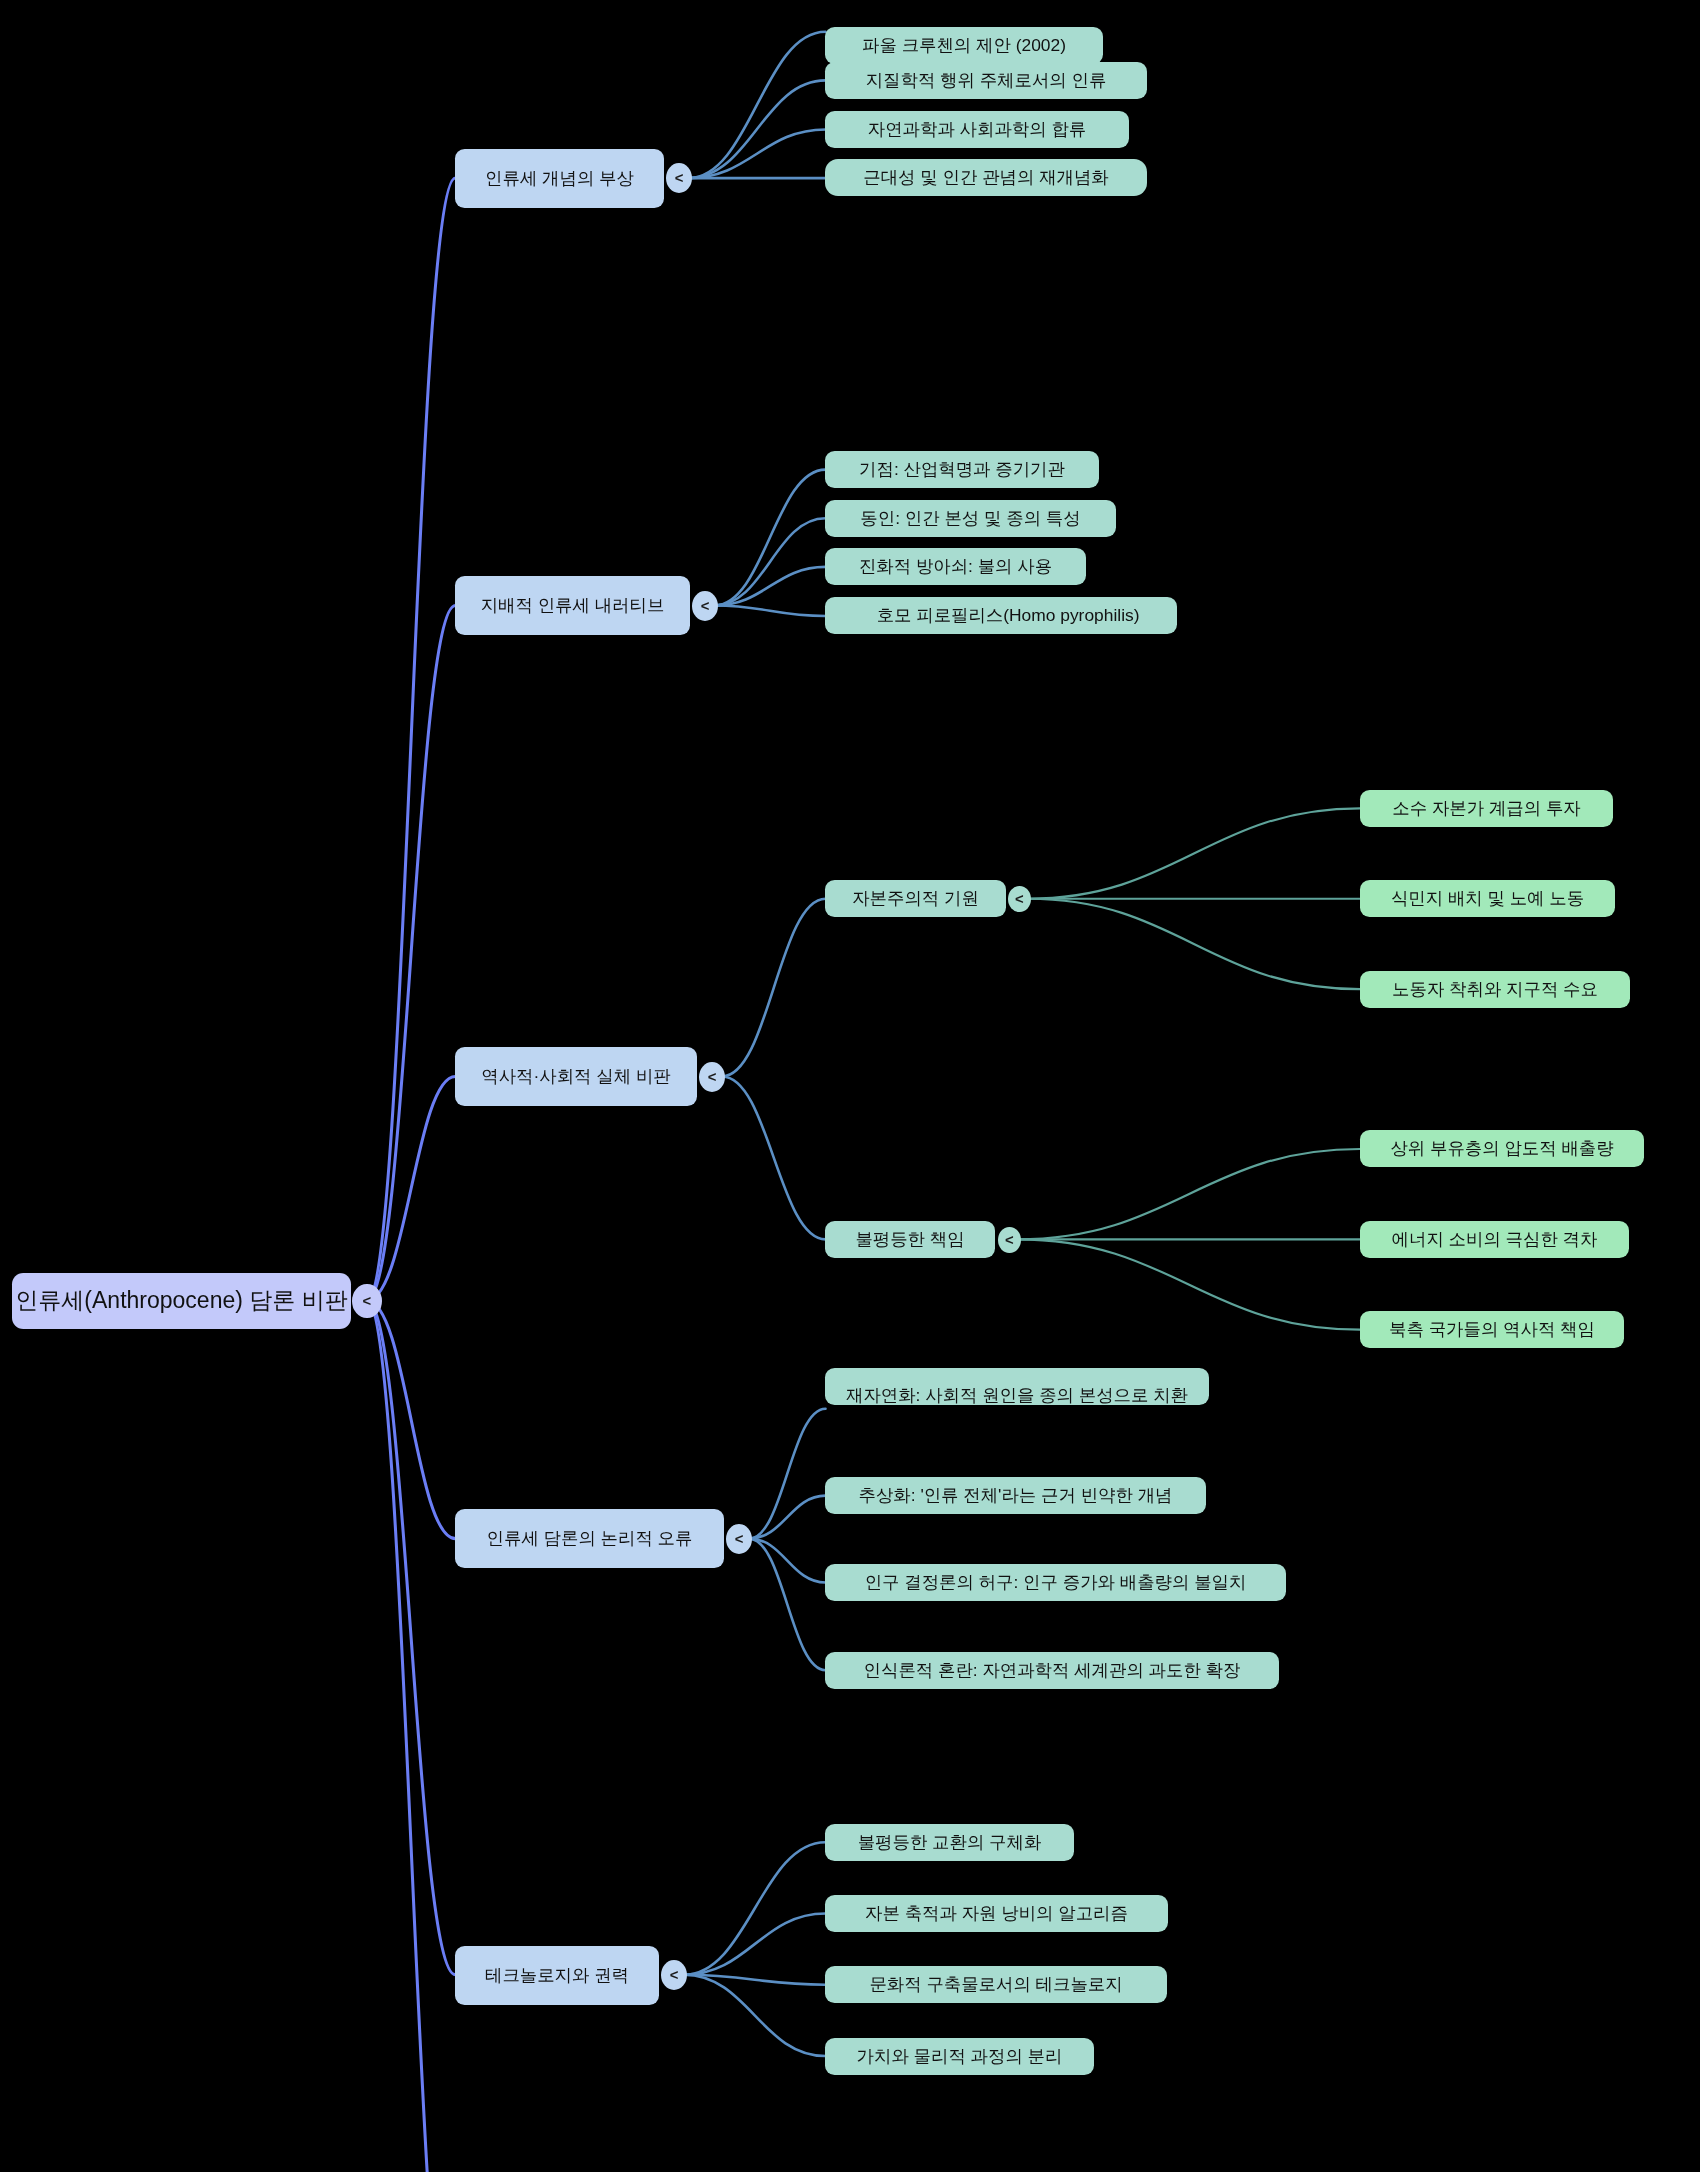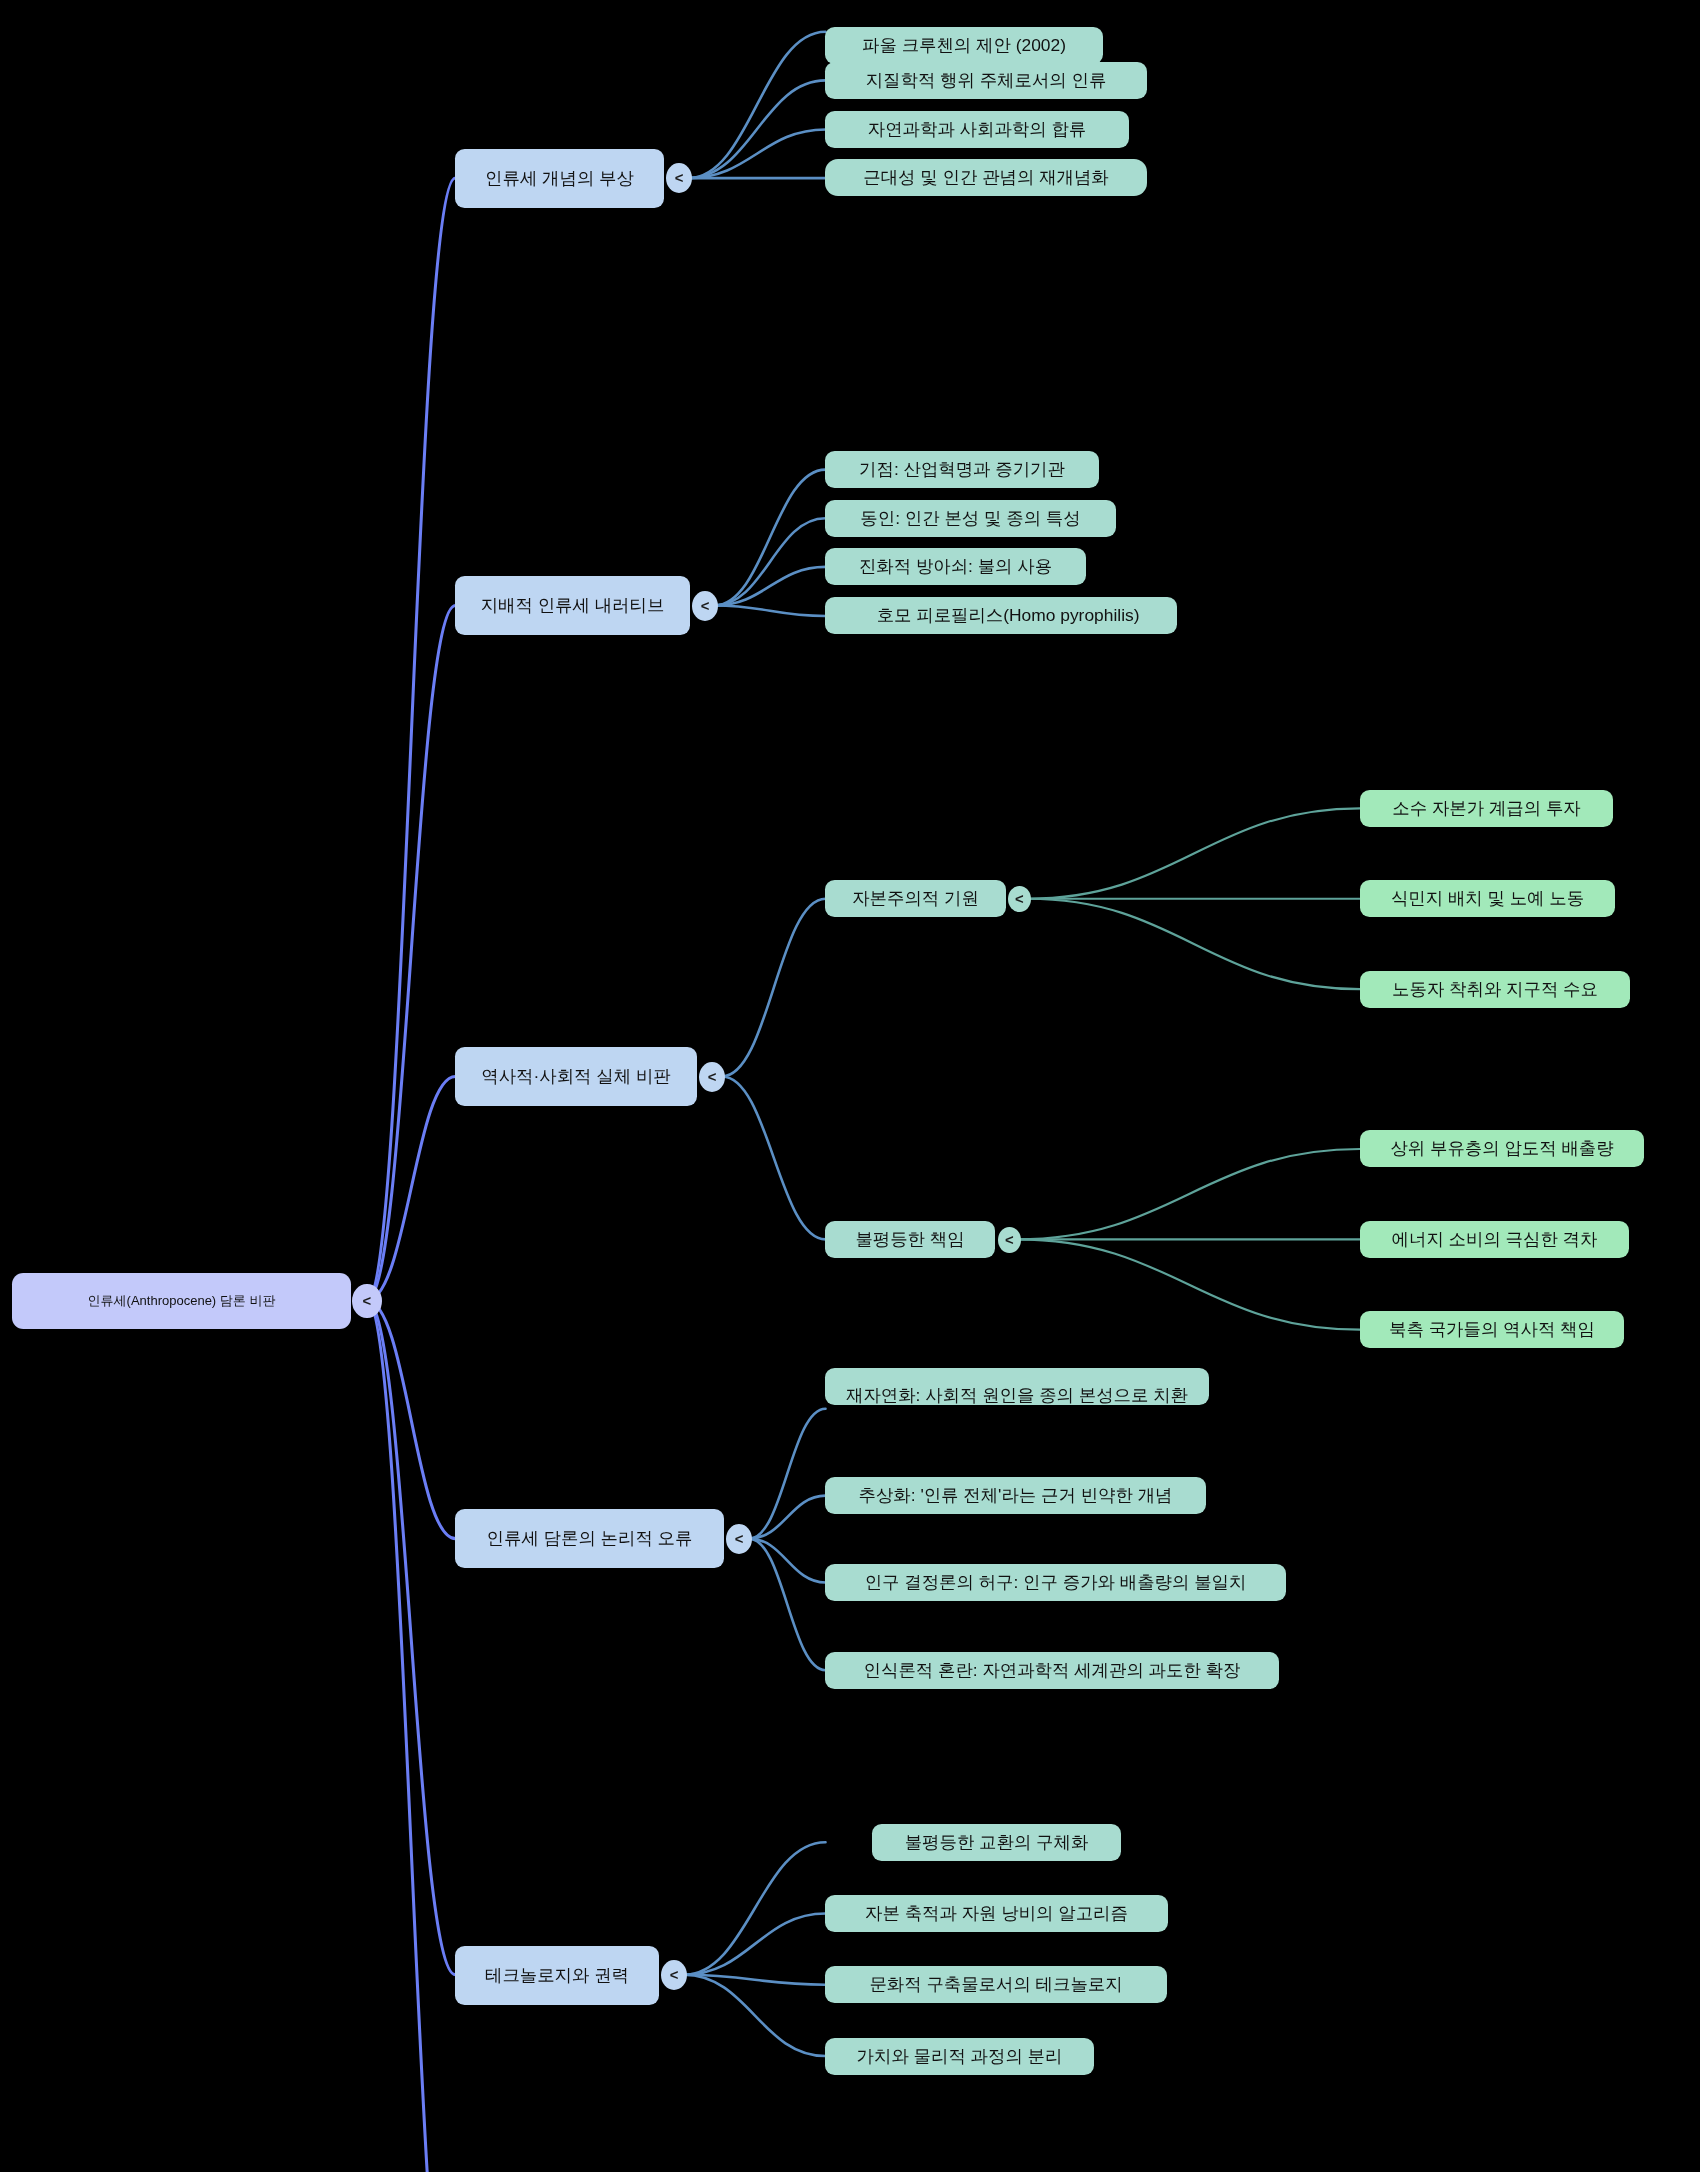--- a/index.html
+++ b/index.html
@@ -2,21 +2,21 @@
 <html style="font-size:7px"><head>
 <meta charset="utf-8">
 <style>
   html,body{margin:0;padding:0;background:#000;}
   #stage{position:relative;width:1701px;height:2579px;background:#000;
          font-family:"Liberation Sans","DejaVu Sans",sans-serif;overflow:hidden;}
   #edges{position:absolute;inset:0;width:1701px;height:2579px;}
   .node{position:absolute;box-sizing:border-box;display:flex;align-items:center;
         justify-content:center;border-radius:9.6px;color:#111;
         font-weight:400;line-height:1.1;white-space:nowrap;padding:0 14.8px;}
-  .node.root{background:#c3c9fa;font-size:13px;border-radius:11.3px;}
+  .node.root{background:#c3c9fa;font-size:23px;border-radius:11.3px;}
   .node.lvl1{background:#bed6f2;font-size:17.4px;}
   .node.lvl2{background:#a8dcd0;font-size:17.4px;}
   .node.lvl3{background:#a2e9ba;font-size:17.4px;}
   .toggle{position:absolute;display:flex;align-items:center;justify-content:center;
           border-radius:50%;font-size:14.8px;font-weight:700;color:#1b1b1b;
           line-height:1;}
   .toggle.root{background:#c3c9fa;}
   .toggle.lvl1{background:#bed6f2;}
   .toggle.lvl2{background:#a8dcd0;}
 </style>
@@ -138,21 +138,21 @@
     <div class="node lvl2" style="left: 825px; top: 1564px; width: 461px; height: 37px;">
       <span>인구 결정론의 허구: 인구 증가와 배출량의 불일치</span>
     </div>
     <div class="node lvl2" style="left: 825px; top: 1652px; width: 454px; height: 37px;">
       <span>인식론적 혼란: 자연과학적 세계관의 과도한 확장</span>
     </div>
     <div class="node lvl1" style="left: 455px; top: 1946px; width: 204px; height: 59px;">
       <span>테크놀로지와 권력</span>
     </div>
     <div class="toggle lvl1" style="left: 661px; top: 1960px; width: 26px; height: 30px;">&lt;</div>
-    <div class="node lvl2" style="left: 872px; top: 1824px; width: 249px; height: 37px;">
+    <div class="node lvl2" style="left: 825px; top: 1824px; width: 249px; height: 37px;">
       <span>불평등한 교환의 구체화</span>
     </div>
     <div class="node lvl2" style="left: 825px; top: 1895px; width: 343px; height: 37px;">
       <span>자본 축적과 자원 낭비의 알고리즘</span>
     </div>
     <div class="node lvl2" style="left: 825px; top: 1966px; width: 342px; height: 37px;">
       <span>문화적 구축물로서의 테크놀로지</span>
     </div>
     <div class="node lvl2" style="left: 825px; top: 2038px; width: 269px; height: 37px;">
       <span>가치와 물리적 과정의 분리</span>

